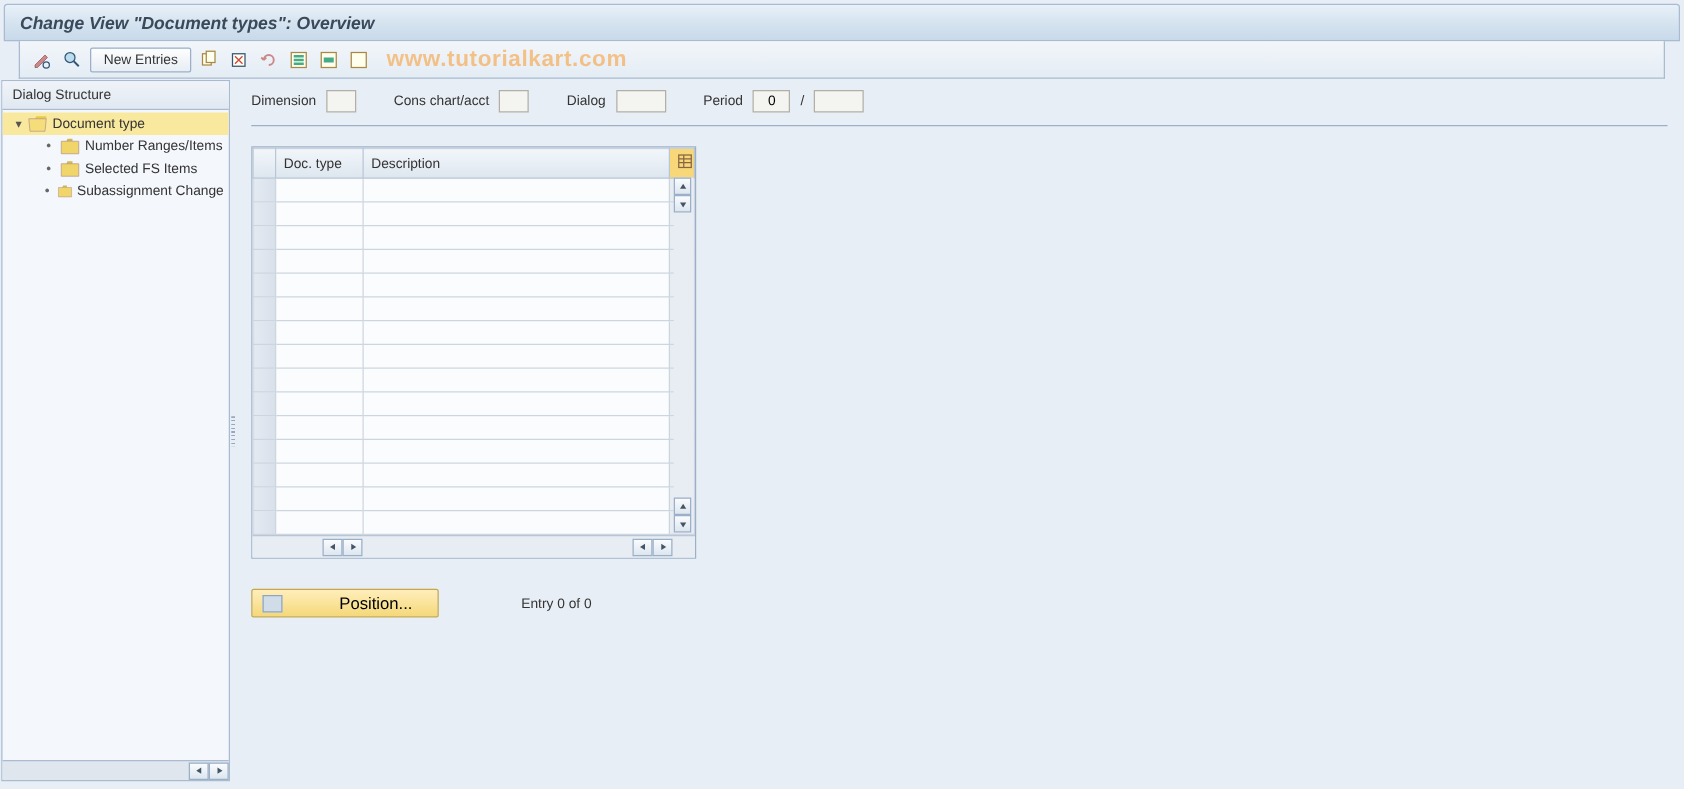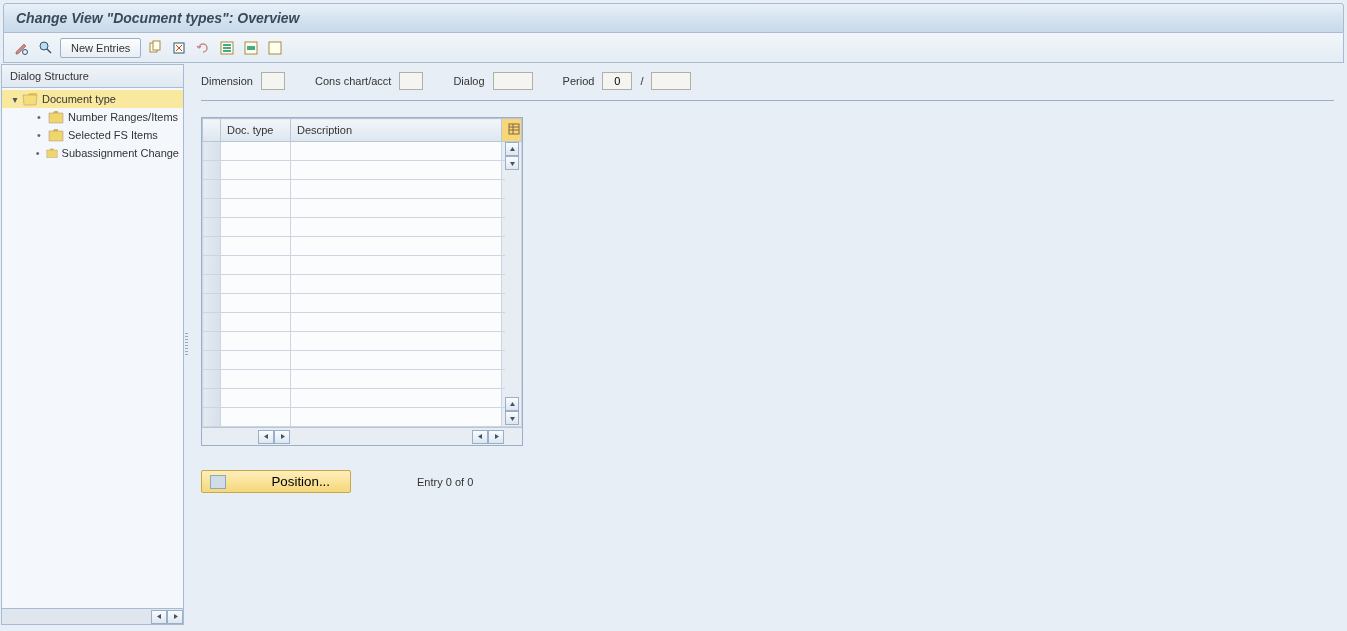--- a/index.html
+++ b/index.html
@@ -22,21 +22,21 @@
     .titlebar h1 {
       font-size: 14px;
       font-weight: bold;
       font-style: italic;
       color: #3a4a5a;
     }
     .toolbar {
       background: linear-gradient(to bottom, #f2f6fa 0%, #e4ecf4 100%);
       border: 1px solid #a8bbd0;
       border-top: none;
-      margin: 0 3px;
+      margin: 0 15px;
       padding: 4px 8px;
       display: flex;
       align-items: center;
       gap: 4px;
       height: 30px;
     }
     .tb-btn {
       width: 20px;
       height: 20px;
       background: transparent;
@@ -163,21 +163,21 @@
       background: #f4f4f0;
       border: 1px solid #b0b0a8;
       height: 18px;
       padding: 1px 3px;
       font-size: 11px;
     }
     .hf-input.w24 { width: 24px; }
     .hf-input.w40 { width: 40px; }
     .hf-input.w30 { width: 30px; text-align: center; }
     .table-wrap {
-      width: 322px;
+      width: 356px;
       border: 1px solid #9bb0c8;
       background: #fff;
       position: relative;
     }
     .tbl { border-collapse: collapse; width: 100%; table-layout: fixed; }
     .tbl th {
       background: linear-gradient(to bottom, #f2f6fa, #dde6ef);
       border: 1px solid #b8c6d6;
       padding: 4px 6px;
       font-weight: normal;
@@ -321,20 +321,21 @@
     <svg width="16" height="16" viewBox="0 0 16 16">
         <rect x="2" y="2" width="12" height="12" fill="#ffe" stroke="#a84" stroke-width="1"></rect>
         <rect x="4" y="6" width="8" height="4" fill="#4a8"></rect>
       </svg>
   </button>
   <button class="tb-btn">
     <svg width="16" height="16" viewBox="0 0 16 16">
         <rect x="2" y="2" width="12" height="12" fill="#ffe" stroke="#a84" stroke-width="1"></rect>
       </svg>
   </button>
+  <span class="watermark">www.tutorialkart.com</span>
 </div>
 
 <div class="main">
   <div class="sidebar">
     <div class="sidebar-header">Dialog Structure</div>
     <div class="tree">
       <div class="tree-item selected">
         <span class="tree-toggle">▾</span>
         <svg class="folder-icon open" viewBox="0 0 16 14">
             <path class="flap" d="M1 3 L6 3 L7 1 L15 1 L15 3 Z"></path>

